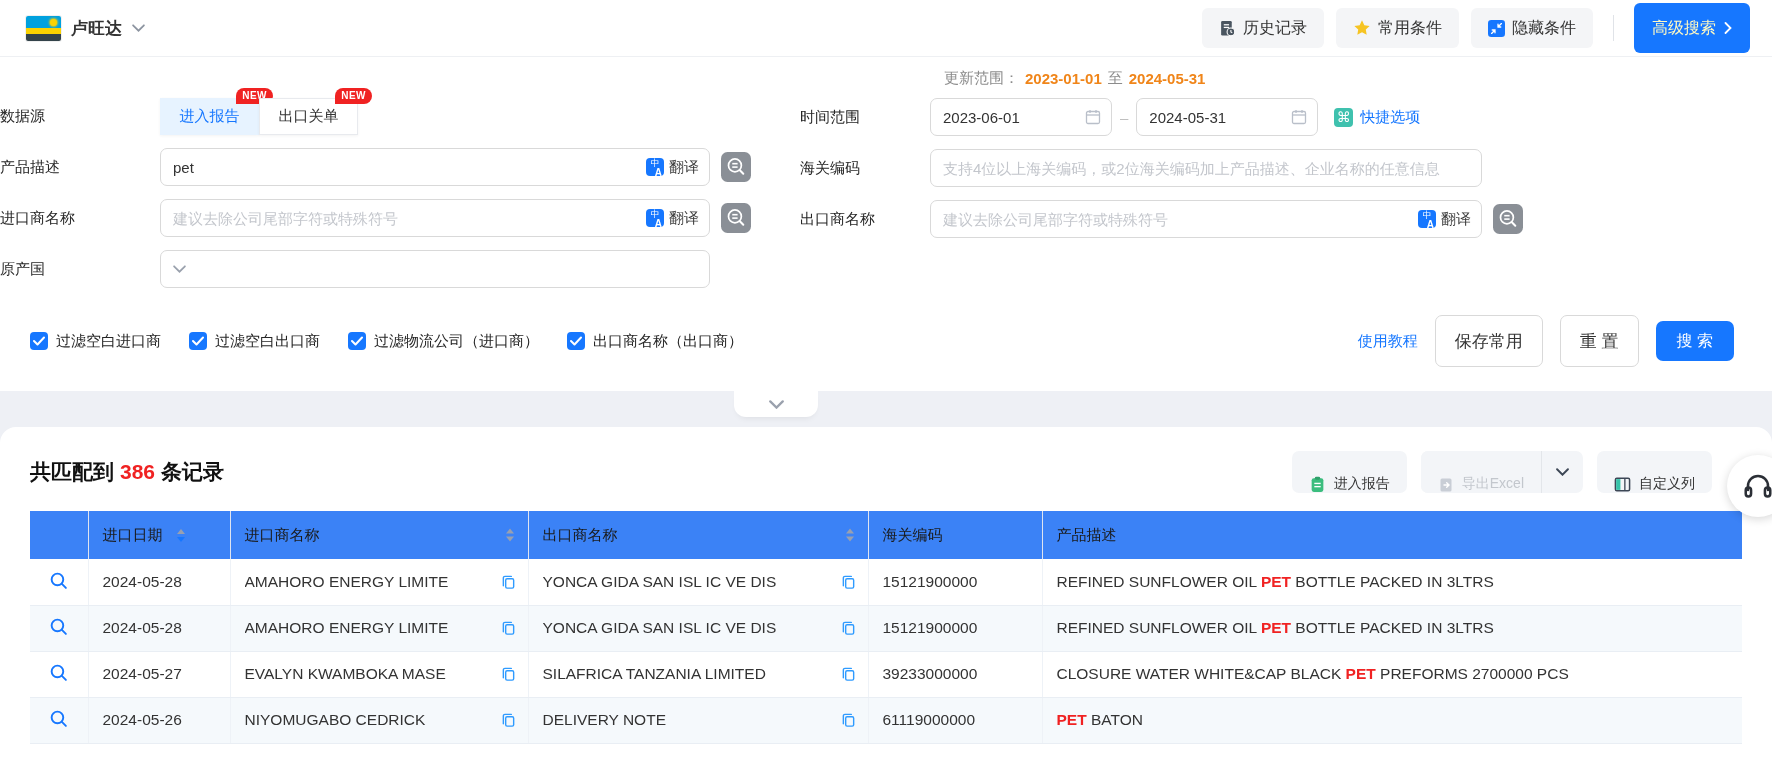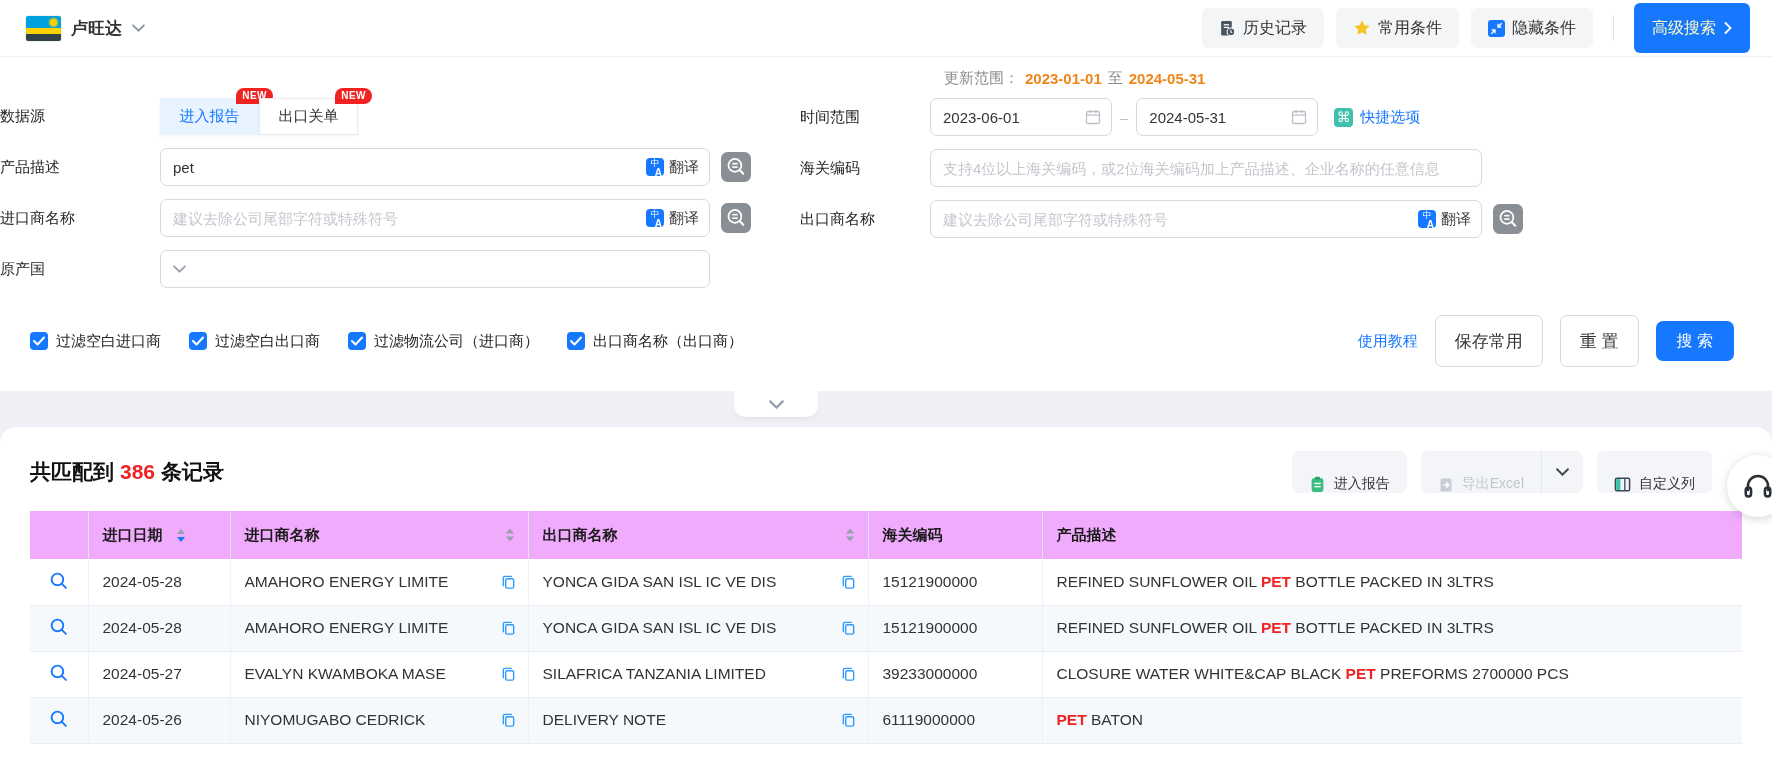--- a/index.html
+++ b/index.html
@@ -78,21 +78,21 @@
   .results-title em { font-style:normal; color:#f02222; margin:0 6px; }
   .head-btns { margin-left:auto; display:flex; align-items:center; gap:14px; }
   .r-btn { display:flex; align-items:flex-end; gap:8px; height:42px; padding:0 17px; background:#f3f5f8; border:none; border-radius:7px; font-size:14px; color:#333; cursor:pointer; font-family:inherit; }
   .r-btn.disabled { color:#c3c7cd; cursor:not-allowed; }
   .export-group { display:flex; align-items:stretch; background:#f3f5f8; border-radius:7px; overflow:hidden; }
   .export-group .r-btn { border-radius:0; }
   .export-caret { width:42px; display:flex; align-items:center; justify-content:center; border-left:1px solid #e3e6ea; cursor:pointer; }
 
   
   table { width:100%; border-collapse:collapse; margin-top:18px; table-layout:fixed; }
-  thead th { background:#f0abfc; height:48px; font-size:15px; font-weight:700; color:#1a1a1a; text-align:left; padding:0 12px 0 14px; border-right:1px solid #dee4f0; position:relative; }
+  thead th { background:#3b82f6; height:48px; font-size:15px; font-weight:400; color:#1a1a1a; text-align:left; padding:0 12px 0 14px; border-right:1px solid #dee4f0; position:relative; }
   thead th:last-child { border-right:none; }
   tbody td { height:46px; font-size:15.5px; color:#333; padding:0 12px 0 14px; border-bottom:1px solid #e9eef4; border-right:1px solid #eef2f7; white-space:nowrap; overflow:hidden; }
   tbody td:last-child { border-right:none; }
   tbody tr:nth-child(even) { background:#f5f9fc; }
   .td-center { text-align:center; padding:0; }
   .sort { display:inline-flex; flex-direction:column; gap:3px; vertical-align:middle; margin-left:10px; }
   .sort i { display:block; width:0; height:0; border-left:4.5px solid transparent; border-right:4.5px solid transparent; }
   .sort .up { border-bottom:5.5px solid #97a0b1; }
   .sort .dn { border-top:5.5px solid #97a0b1; }
   .sort .dn.active { border-top-color:#1677ff; }

